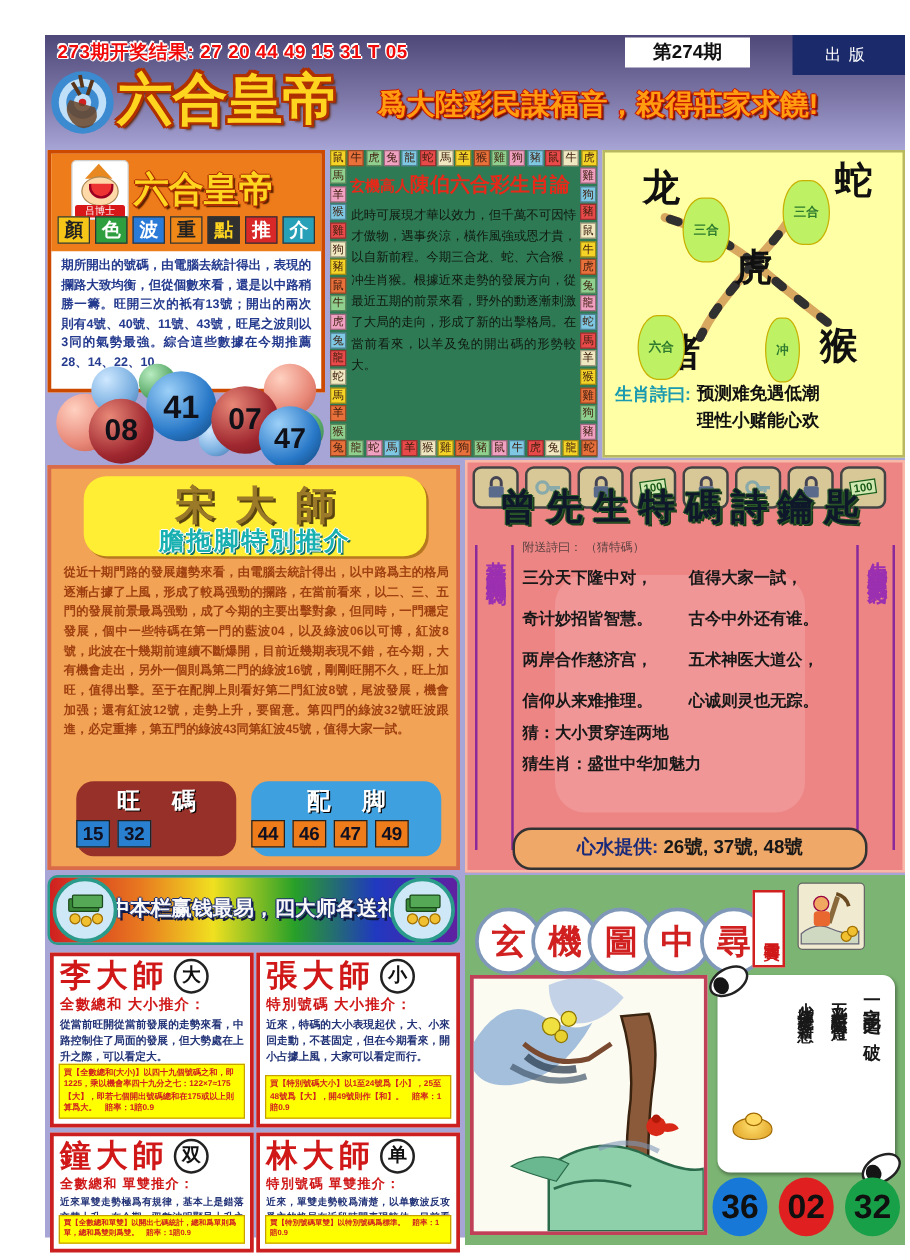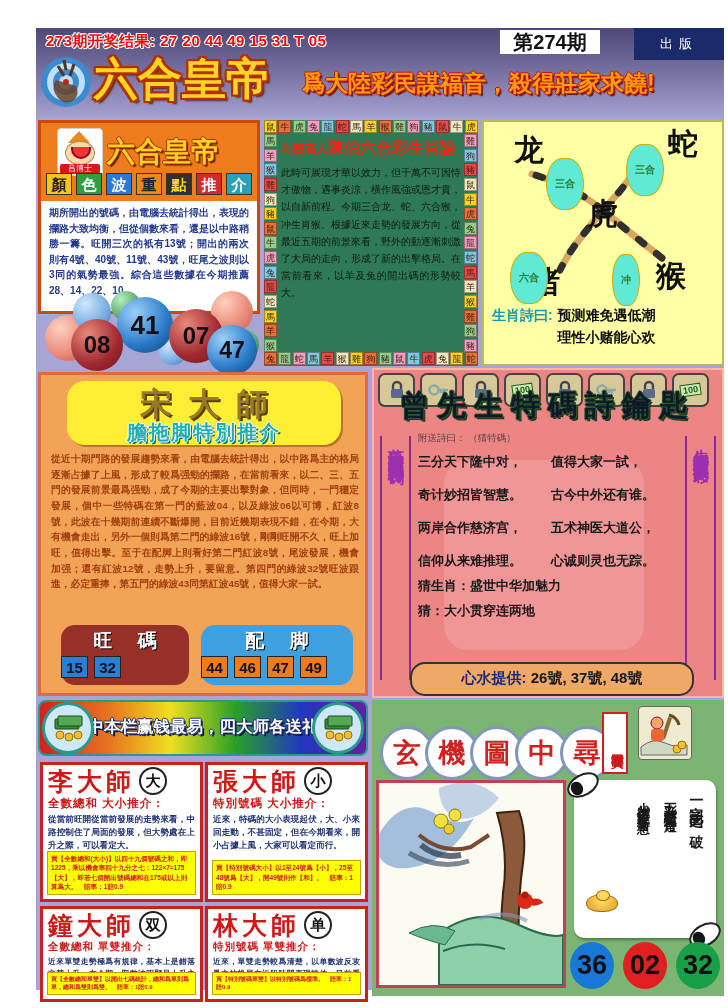--- a/index.html
+++ b/index.html
@@ -7,21 +7,21 @@
        font-family:"Liberation Sans",sans-serif;overflow:hidden;}
   .abs{position:absolute;}
   
   .page-bg{left:36px;top:28px;width:688px;height:962px;background:#a7a4d6;}
   .header-band{left:36px;top:28px;width:688px;height:92px;
       background:linear-gradient(#4e4878 0%,#7d78a8 55%,#a7a4d6 100%);}
   .result-line{left:46px;top:32px;font-size:15px;font-weight:bold;color:#f00a0a;
       text-shadow:-1px 0 #fff,1px 0 #fff,0 -1px #fff,0 1px #fff,1px 1px #fff,-1px -1px #fff;
       letter-spacing:.5px;white-space:nowrap;}
   .issue-box{left:500px;top:30px;width:100px;height:24px;background:#fff;color:#111;
-      font-size:20px;font-weight:bold;text-align:center;line-height:24px;}
+      font-size:15px;font-weight:bold;text-align:center;line-height:24px;}
   .pub-box{left:634px;top:28px;width:90px;height:32px;background:#1b2a6b;color:#fff;
       font-size:13px;letter-spacing:6px;text-align:center;line-height:32px;}
   .big-title{left:94px;top:50px;font-size:44px;font-weight:bold;color:#ffd520;white-space:nowrap;
       text-shadow:-2px 0 #b03000,2px 0 #b03000,0 -2px #b03000,0 2px #b03000,2px 2px #b03000,-2px -2px #b03000,2px -2px #b03000,-2px 2px #b03000,3px 3px 2px #5a2000;}
   .slogan{left:302px;top:68px;font-size:23px;font-weight:bold;color:#ff9c10;white-space:nowrap;
       text-shadow:-1px 0 #c81800,1px 0 #c81800,0 -1px #c81800,0 1px #c81800,2px 2px 1px #701000;}
   
   .color-box{left:38px;top:120px;width:222px;height:194px;background:#fff;border:3px solid #cc4a00;box-sizing:border-box;}
   .color-head{position:absolute;left:0;top:0;width:100%;height:78px;background:#ef7c1a;}
   .mascot-tile{position:absolute;left:16px;top:5px;width:44px;height:46px;background:#fff;border:1px solid #d0d0d0;border-radius:4px;}
@@ -56,21 +56,21 @@
   .strip-left{left:0;top:14px;width:14px;height:218px;flex-direction:column;}
   .strip-right{right:0;top:14px;width:14px;height:218px;flex-direction:column;}
   .ztile{display:block;width:13px;height:13px;font-size:9px;line-height:13px;text-align:center;color:#402010;border:1px solid rgba(0,0,0,.35);box-sizing:border-box;font-family:"DejaVu Serif",serif;overflow:hidden;}
   .chen-title{position:absolute;left:16px;top:18px;width:182px;color:#e82818;white-space:nowrap;}
   .chen-title .t1{font-size:12px;font-weight:bold;}
   .chen-title .t2{font-size:16px;font-weight:bold;}
   .chen-body{position:absolute;left:17px;top:44px;width:180px;font-size:10px;line-height:1.72;color:#101810;font-family:"DejaVu Serif",serif;text-align:justify;}
   
   .zody-box{left:482px;top:120px;width:242px;height:246px;background:#ffffa6;border:2px solid #b8b860;box-sizing:border-box;}
   .zchar{position:absolute;font-family:"DejaVu Serif",serif;font-weight:bold;color:#101010;font-size:30px;}
-  .zrel{position:absolute;background:#5eead4;color:#2e7a2e;font-size:10px;font-weight:bold;border-radius:50%/60%;padding:18px 8px;border:1px solid #c8b000;}
+  .zrel{position:absolute;background:#bef264;color:#2e7a2e;font-size:10px;font-weight:bold;border-radius:50%/60%;padding:18px 8px;border:1px solid #c8b000;}
   .zpoem{position:absolute;left:8px;top:182px;width:226px;font-size:14px;line-height:1.6;color:#101010;font-family:"DejaVu Serif",serif;font-weight:bold;}
   .zpoem .lbl{color:#1a9ab0;font-weight:bold;font-family:"Liberation Sans",sans-serif;}
   .zpoem .lines{display:inline-block;vertical-align:top;}
   
   .song-box{left:38px;top:372px;width:330px;height:324px;background:#f2a356;border:3px solid #d96a4a;box-sizing:border-box;}
   .song-banner{position:absolute;left:26px;top:6px;width:274px;height:64px;background:#ffee33;border-radius:18px;box-shadow:2px 2px 0 #b87820;}
   .song-name{position:absolute;left:0;top:2px;width:100%;text-align:center;font-size:32px;font-weight:bold;color:#9a7a28;letter-spacing:16px;text-indent:16px;text-shadow:2px 2px 0 #5a4410;}
   .song-sub{position:absolute;left:0;top:38px;width:100%;text-align:center;font-size:20px;font-weight:bold;color:#18b0b0;letter-spacing:2px;
       text-shadow:-1px 0 #fff,1px 0 #fff,0 -1px #fff,0 1px #fff,2px 2px 0 #0a6a6a;}
   .song-body{position:absolute;left:10px;top:76px;width:308px;font-size:9.8px;line-height:1.6;color:#a04010;font-weight:bold;text-align:justify;}
@@ -385,22 +385,22 @@
     <div class="poem-grid">
       <span>三分天下隆中对，</span>
       <span>值得大家一試，</span>
       <span>奇计妙招皆智慧。</span>
       <span>古今中外还有谁。</span>
       <span>两岸合作慈济宫，</span>
       <span>五术神医大道公，</span>
       <span>信仰从来难推理。</span>
       <span>心诚则灵也无踪。</span>
     </div>
+    <div class="guess-line">猜：大小贯穿连两地</div>
     <div class="guess-line">猜生肖：盛世中华加魅力</div>
-    <div class="guess-line">猜：大小贯穿连两地</div>
   </div>
   <div class="tips-pill">
     <span class="lbl">心水提供:</span>
     <span class="val">26號, 37號, 48號</span>
   </div>
 </div>
 
 <div class="abs rainbow"></div>
 <div class="abs rainbow-text" style="left:38px;width:330px;top:716px;">彩地中本栏赢钱最易，四大师各送礼一份</div>
 <div class="money-circle abs" style="left:42px;top:702px;">

